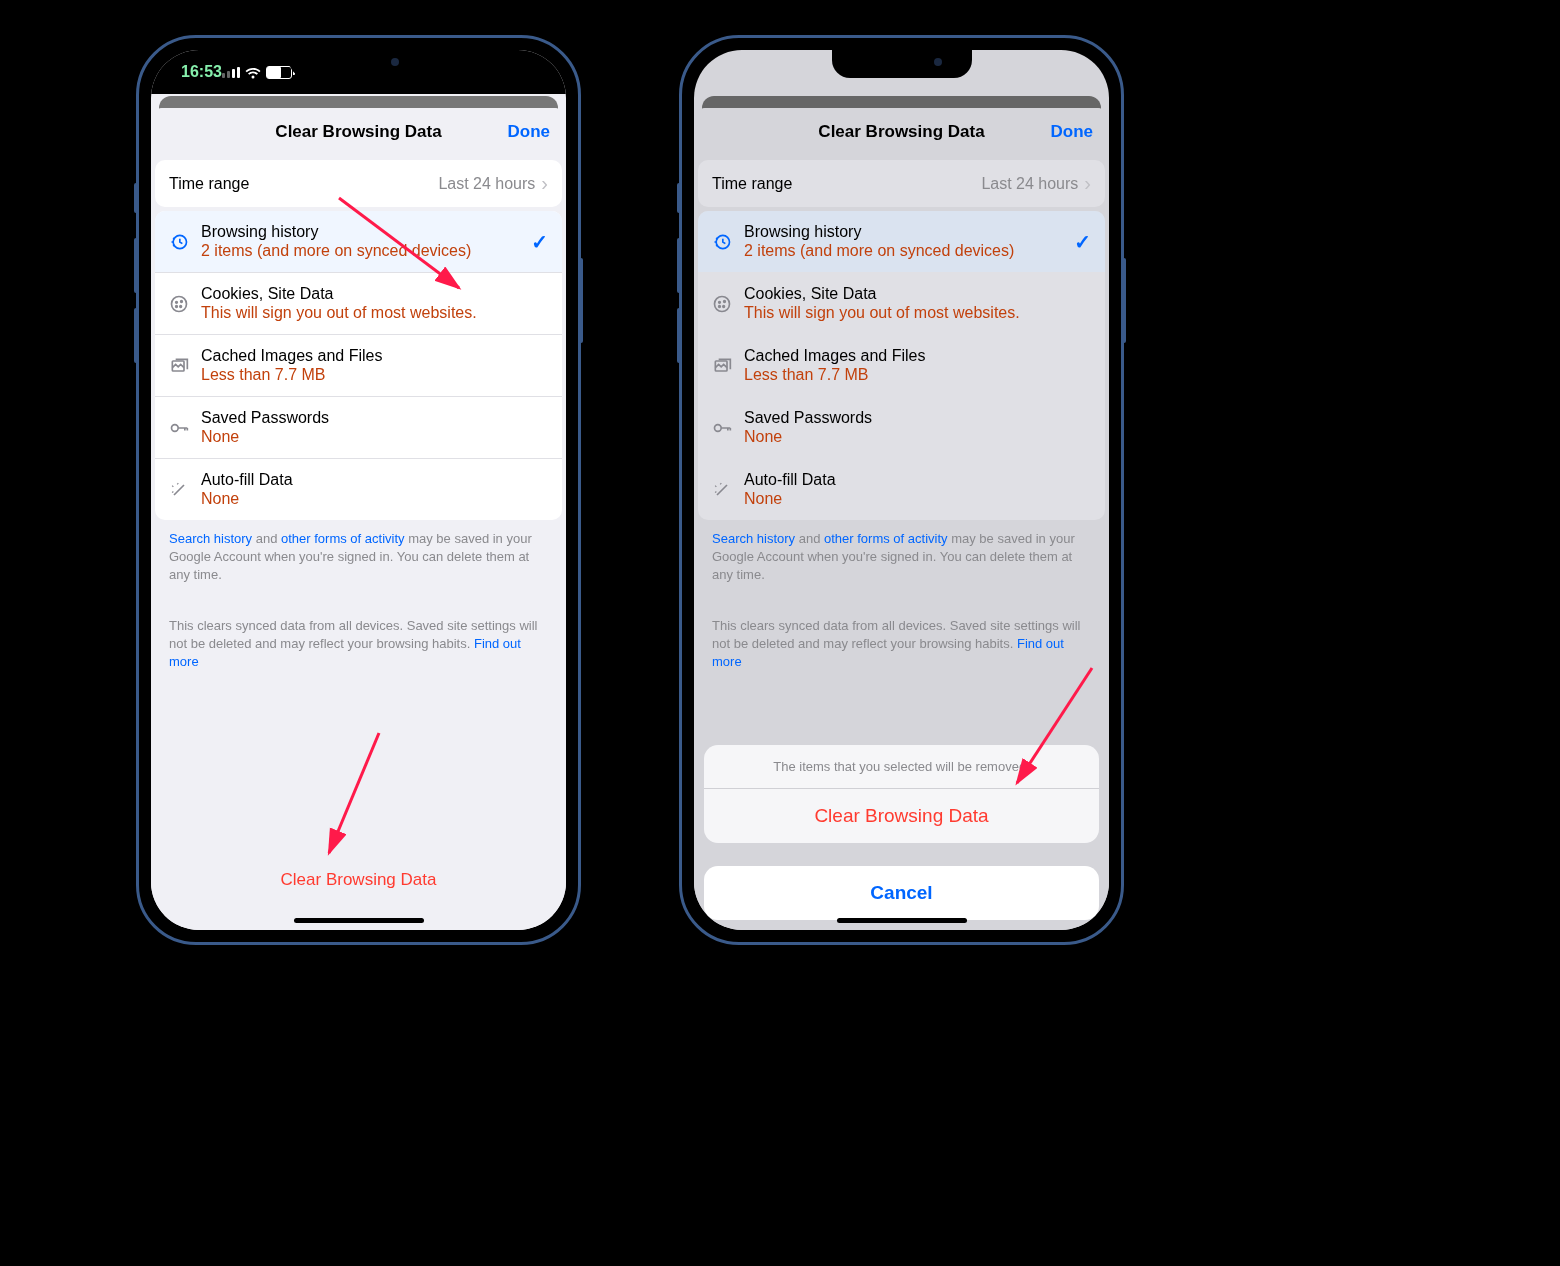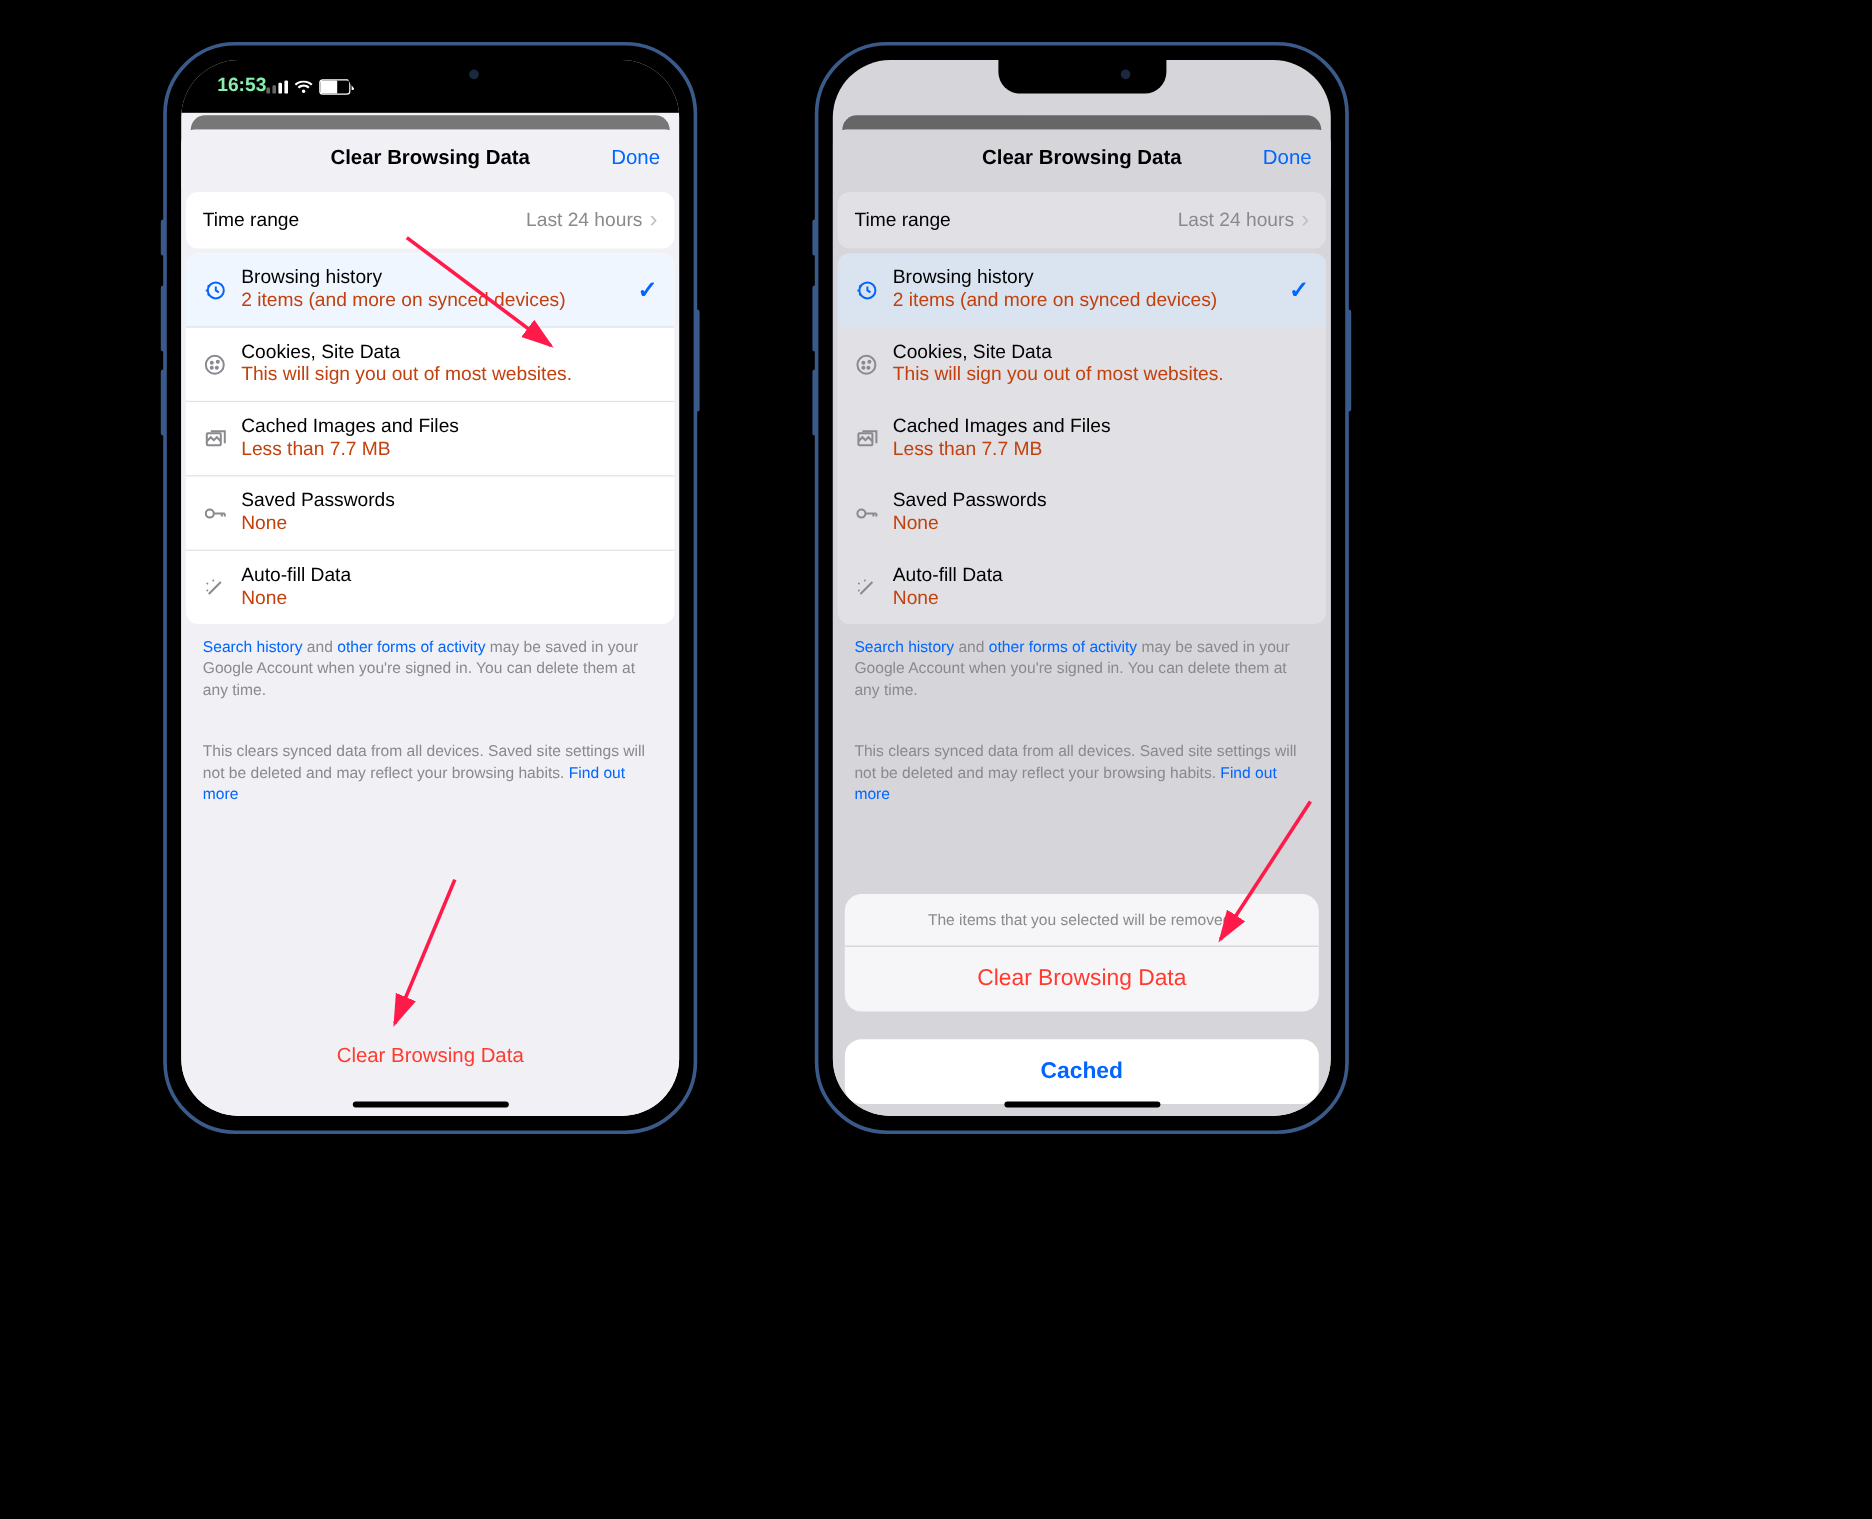--- a/index.html
+++ b/index.html
@@ -22,21 +22,21 @@
 .wifi svg{width:100%;height:100%}
 .battery{width:26px;height:13px;border:1.5px solid #fff;border-radius:3px;position:relative}
 .battery::after{content:"";position:absolute;right:-4px;top:3px;width:2px;height:5px;background:#fff;border-radius:0 1px 1px 0}
 .battery span{display:block;width:60%;height:100%;background:#fff;border-radius:1px}
 .behind-card{position:absolute;top:46px;left:8px;right:8px;height:40px;background:#777;border-radius:12px 12px 0 0}
 .content{position:absolute;top:58px;left:0;right:0;bottom:0;background:#f0f0f5;border-radius:12px 12px 0 0;overflow:hidden}
 .right .content{background:#d5d5da}
 .header{height:48px;display:flex;align-items:center;justify-content:center;position:relative;background:#f0f0f5}
 .right .header{background:#d5d5da}
 .header-title{font-size:17px;font-weight:600;color:#000}
-.done-btn{position:absolute;right:16px;color:#0066ff;font-size:17px;font-weight:400}
+.done-btn{position:absolute;right:16px;color:#0066ff;font-size:17px;font-weight:700}
 .section{margin:4px;background:#fff;border-radius:10px;overflow:hidden}
 .right .section{background:#e0e0e5}
 .row{display:flex;align-items:center;padding:12px 14px;min-height:46px;border-bottom:0.5px solid #e0e0e5;position:relative}
 .row:last-child{border-bottom:none}
 .row.time-range{justify-content:space-between}
 .row-label{font-size:16px;color:#000}
 .row-value{font-size:16px;color:#8a8a8e;display:flex;align-items:center;gap:6px}
 .chevron{color:#c0c0c5;font-size:20px;font-weight:300}
 .icon-col{width:32px;display:flex;align-items:center;justify-content:flex-start;color:#898990}
 .text-col{flex:1}
@@ -301,21 +301,21 @@
     </div>
     <div class="info-text" style="margin-top:20px">
       <span>This clears synced data from all devices. Saved site settings will not be deleted and may reflect your browsing habits. </span><span class="link">Find out more</span>
     </div>
 
     <div class="action-sheet">
       <div class="sheet-group">
         <div class="sheet-msg">The items that you selected will be removed.</div>
         <div class="sheet-btn destructive">Clear Browsing Data</div>
       </div>
-      <div class="sheet-cancel">Cached</div>
+      <div class="sheet-cancel">Cancel</div>
     </div>
   </div>
   <div class="home-ind"></div>
 </div>
 <div class="arrow" style="top:625px;left:320px"><svg width="100" height="130">
         <defs>
           <marker id="ah3" markerWidth="10" markerHeight="10" refX="8" refY="3" orient="auto">
             <path d="M0,0 L9,3 L0,6 z" fill="#ff1a4a"></path>
           </marker>
         </defs>

